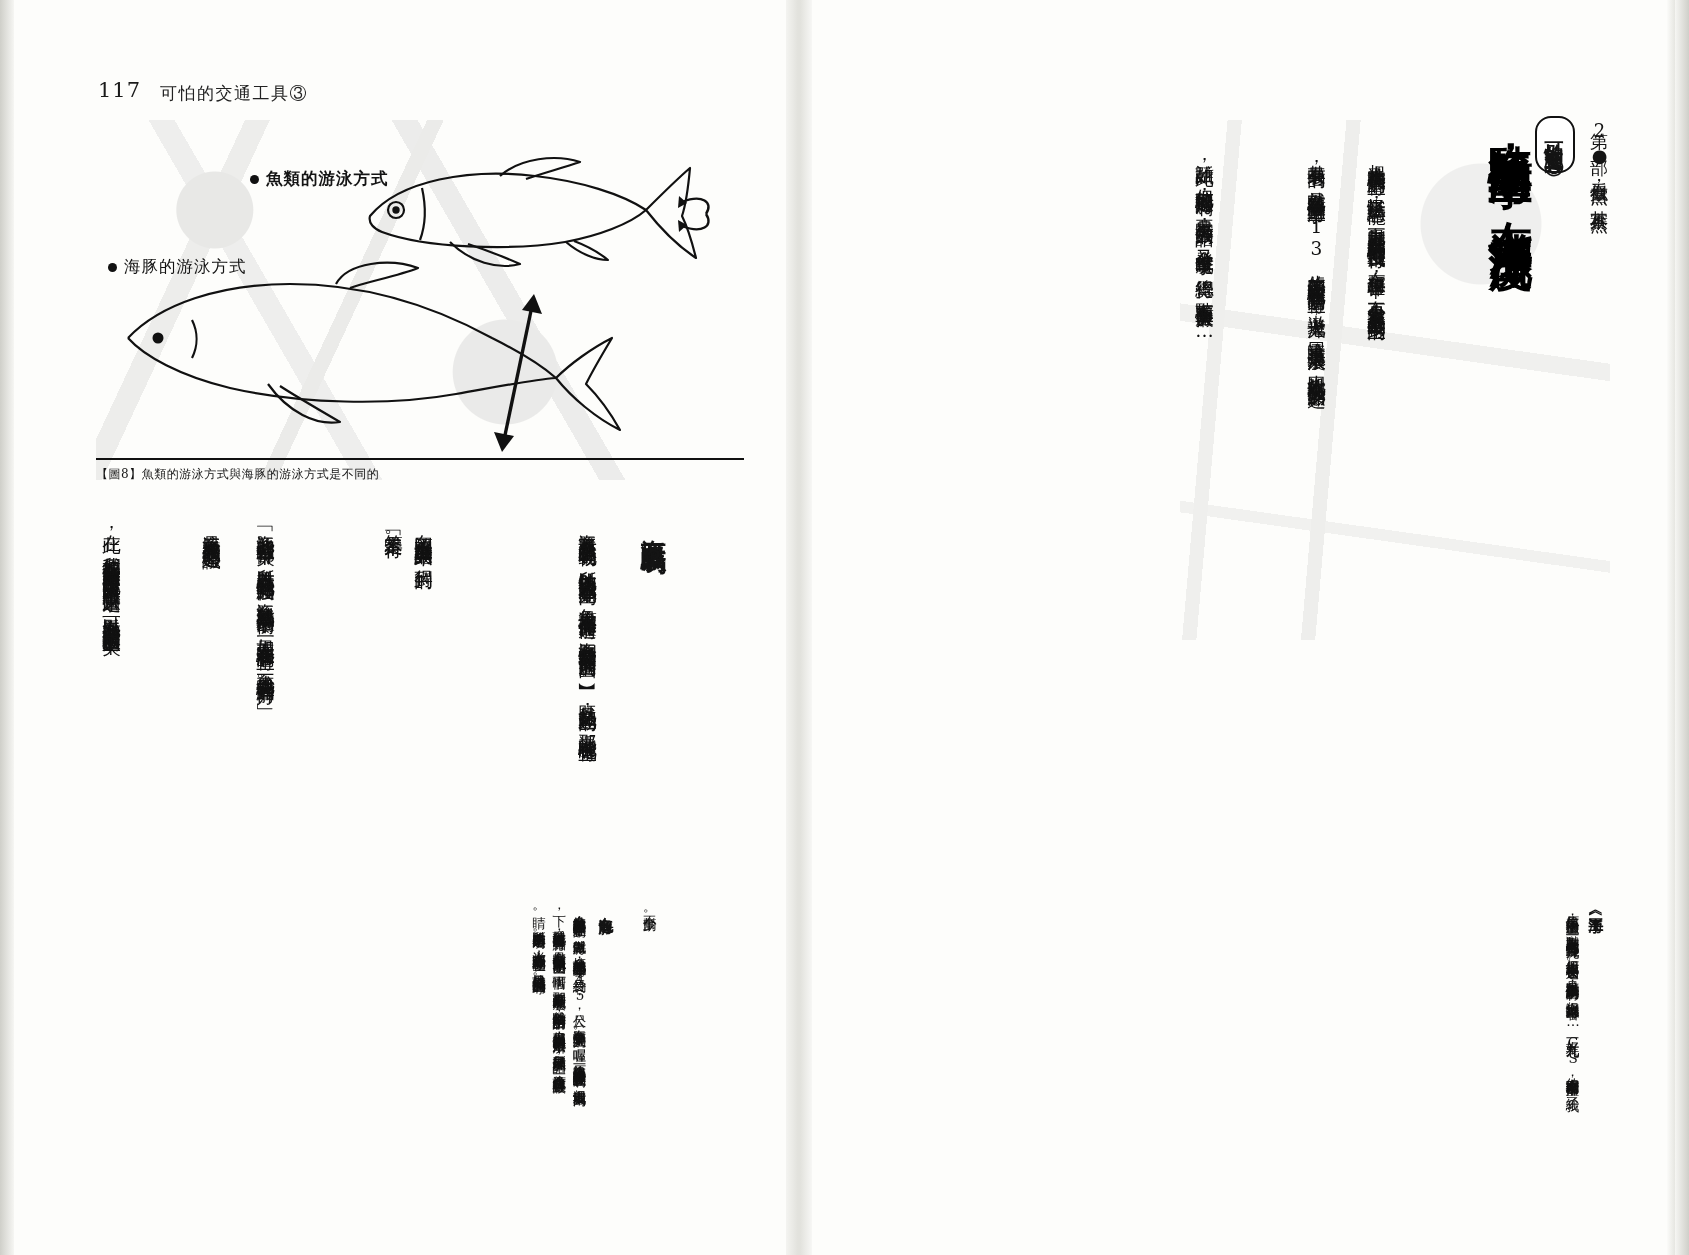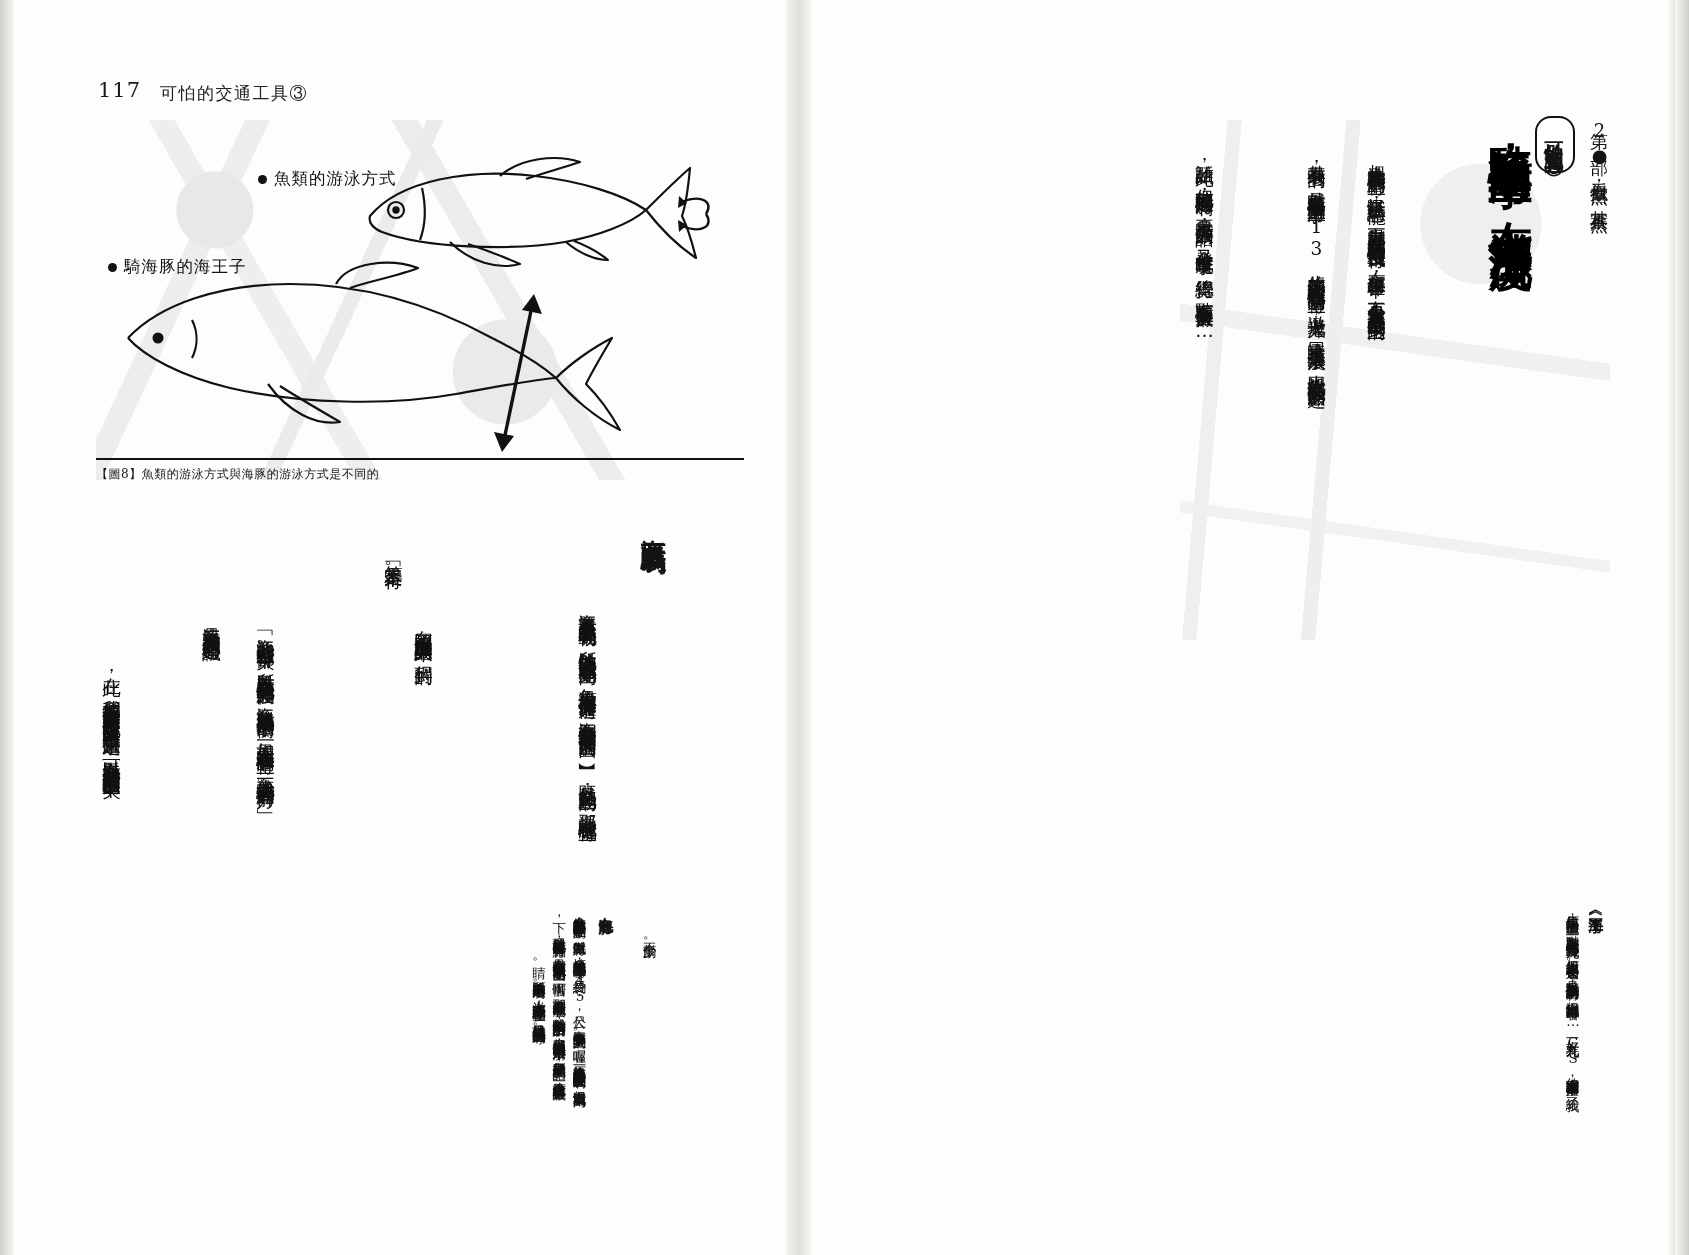--- a/index.html
+++ b/index.html
@@ -24,21 +24,21 @@
            linear-gradient(60deg,transparent 0 30%,#b0b0b0 30% 33%,transparent 33% 58%,#a4a4a4 58% 61%,transparent 61%);
          filter:blur(.4px);}
   .ghost2{position:absolute;left:1180px;top:120px;width:430px;height:520px;opacity:.13;
           background:
             linear-gradient(95deg,transparent 0 10%,#999 10% 13%,transparent 13% 35%,#8f8f8f 35% 38%,transparent 38%),
             linear-gradient(8deg,transparent 0 22%,#a5a5a5 22% 24%,transparent 24% 55%,#9d9d9d 55% 58%,transparent 58%),
             radial-gradient(circle at 70% 20%, #9b9b9b 0 60px, transparent 61px);
           filter:blur(.6px);}
 
   
-  #left{position:absolute;left:0;top:0;width:800px;height:1255px;text-align:center;}
+  #left{position:absolute;left:0;top:0;width:800px;height:1255px;}
   .folio{position:absolute;left:98px;top:78px;font-size:21px;letter-spacing:1px;color:#1a1a1a;}
   .folio-title{position:absolute;left:160px;top:82px;font-size:17px;letter-spacing:1.5px;color:#222;}
 
   
   .fig-lbl{position:absolute;font-size:16.5px;letter-spacing:1px;}
   .fig-lbl .dot{display:inline-block;width:9px;height:9px;border-radius:50%;
                 background:#111;margin-right:7px;vertical-align:middle;}
   .fig-caption{position:absolute;left:96px;top:466px;font-size:12px;letter-spacing:.5px;}
   .fig-rule{position:absolute;left:96px;top:458px;width:648px;height:2px;background:#111;}
 
@@ -82,25 +82,25 @@
   <div class="gutter"></div>
 
   <div class="ghost"></div>
   <div class="ghost2"></div>
 
   <div id="left">
 
     <div class="folio">117</div>
     <div class="folio-title">可怕的交通工具③</div>
 
-    <div class="fig-lbl" style="left:258px;top:168px;">
+    <div class="fig-lbl" style="left:250px;top:168px;font-weight:bold;">
       <span class="dot"></span><span>魚類的游泳方式</span>
     </div>
     <div class="fig-lbl" style="left:108px;top:256px;">
-      <span class="dot"></span><span>騎海豚的海王子</span>
+      <span class="dot"></span><span>海豚的游泳方式</span>
     </div>
 
     <div class="fish-wrap">
       <svg width="420" height="140" viewBox="0 0 420 140">
         <g fill="none" stroke="#111" stroke-width="2.2" stroke-linejoin="round">
           <path d="M40 66 C70 30 140 18 205 26 C250 31 292 44 316 60 C300 74 268 86 235 92
                    C180 101 95 98 52 82 C44 79 38 73 40 66 Z"></path>
           <path d="M316 60 C330 46 346 30 360 18 C358 40 356 54 352 66 C358 78 362 92 366 108
                    C348 96 330 78 316 60 Z"></path>
           <path d="M170 26 C190 8 226 4 250 12 C232 18 210 24 196 29"></path>

